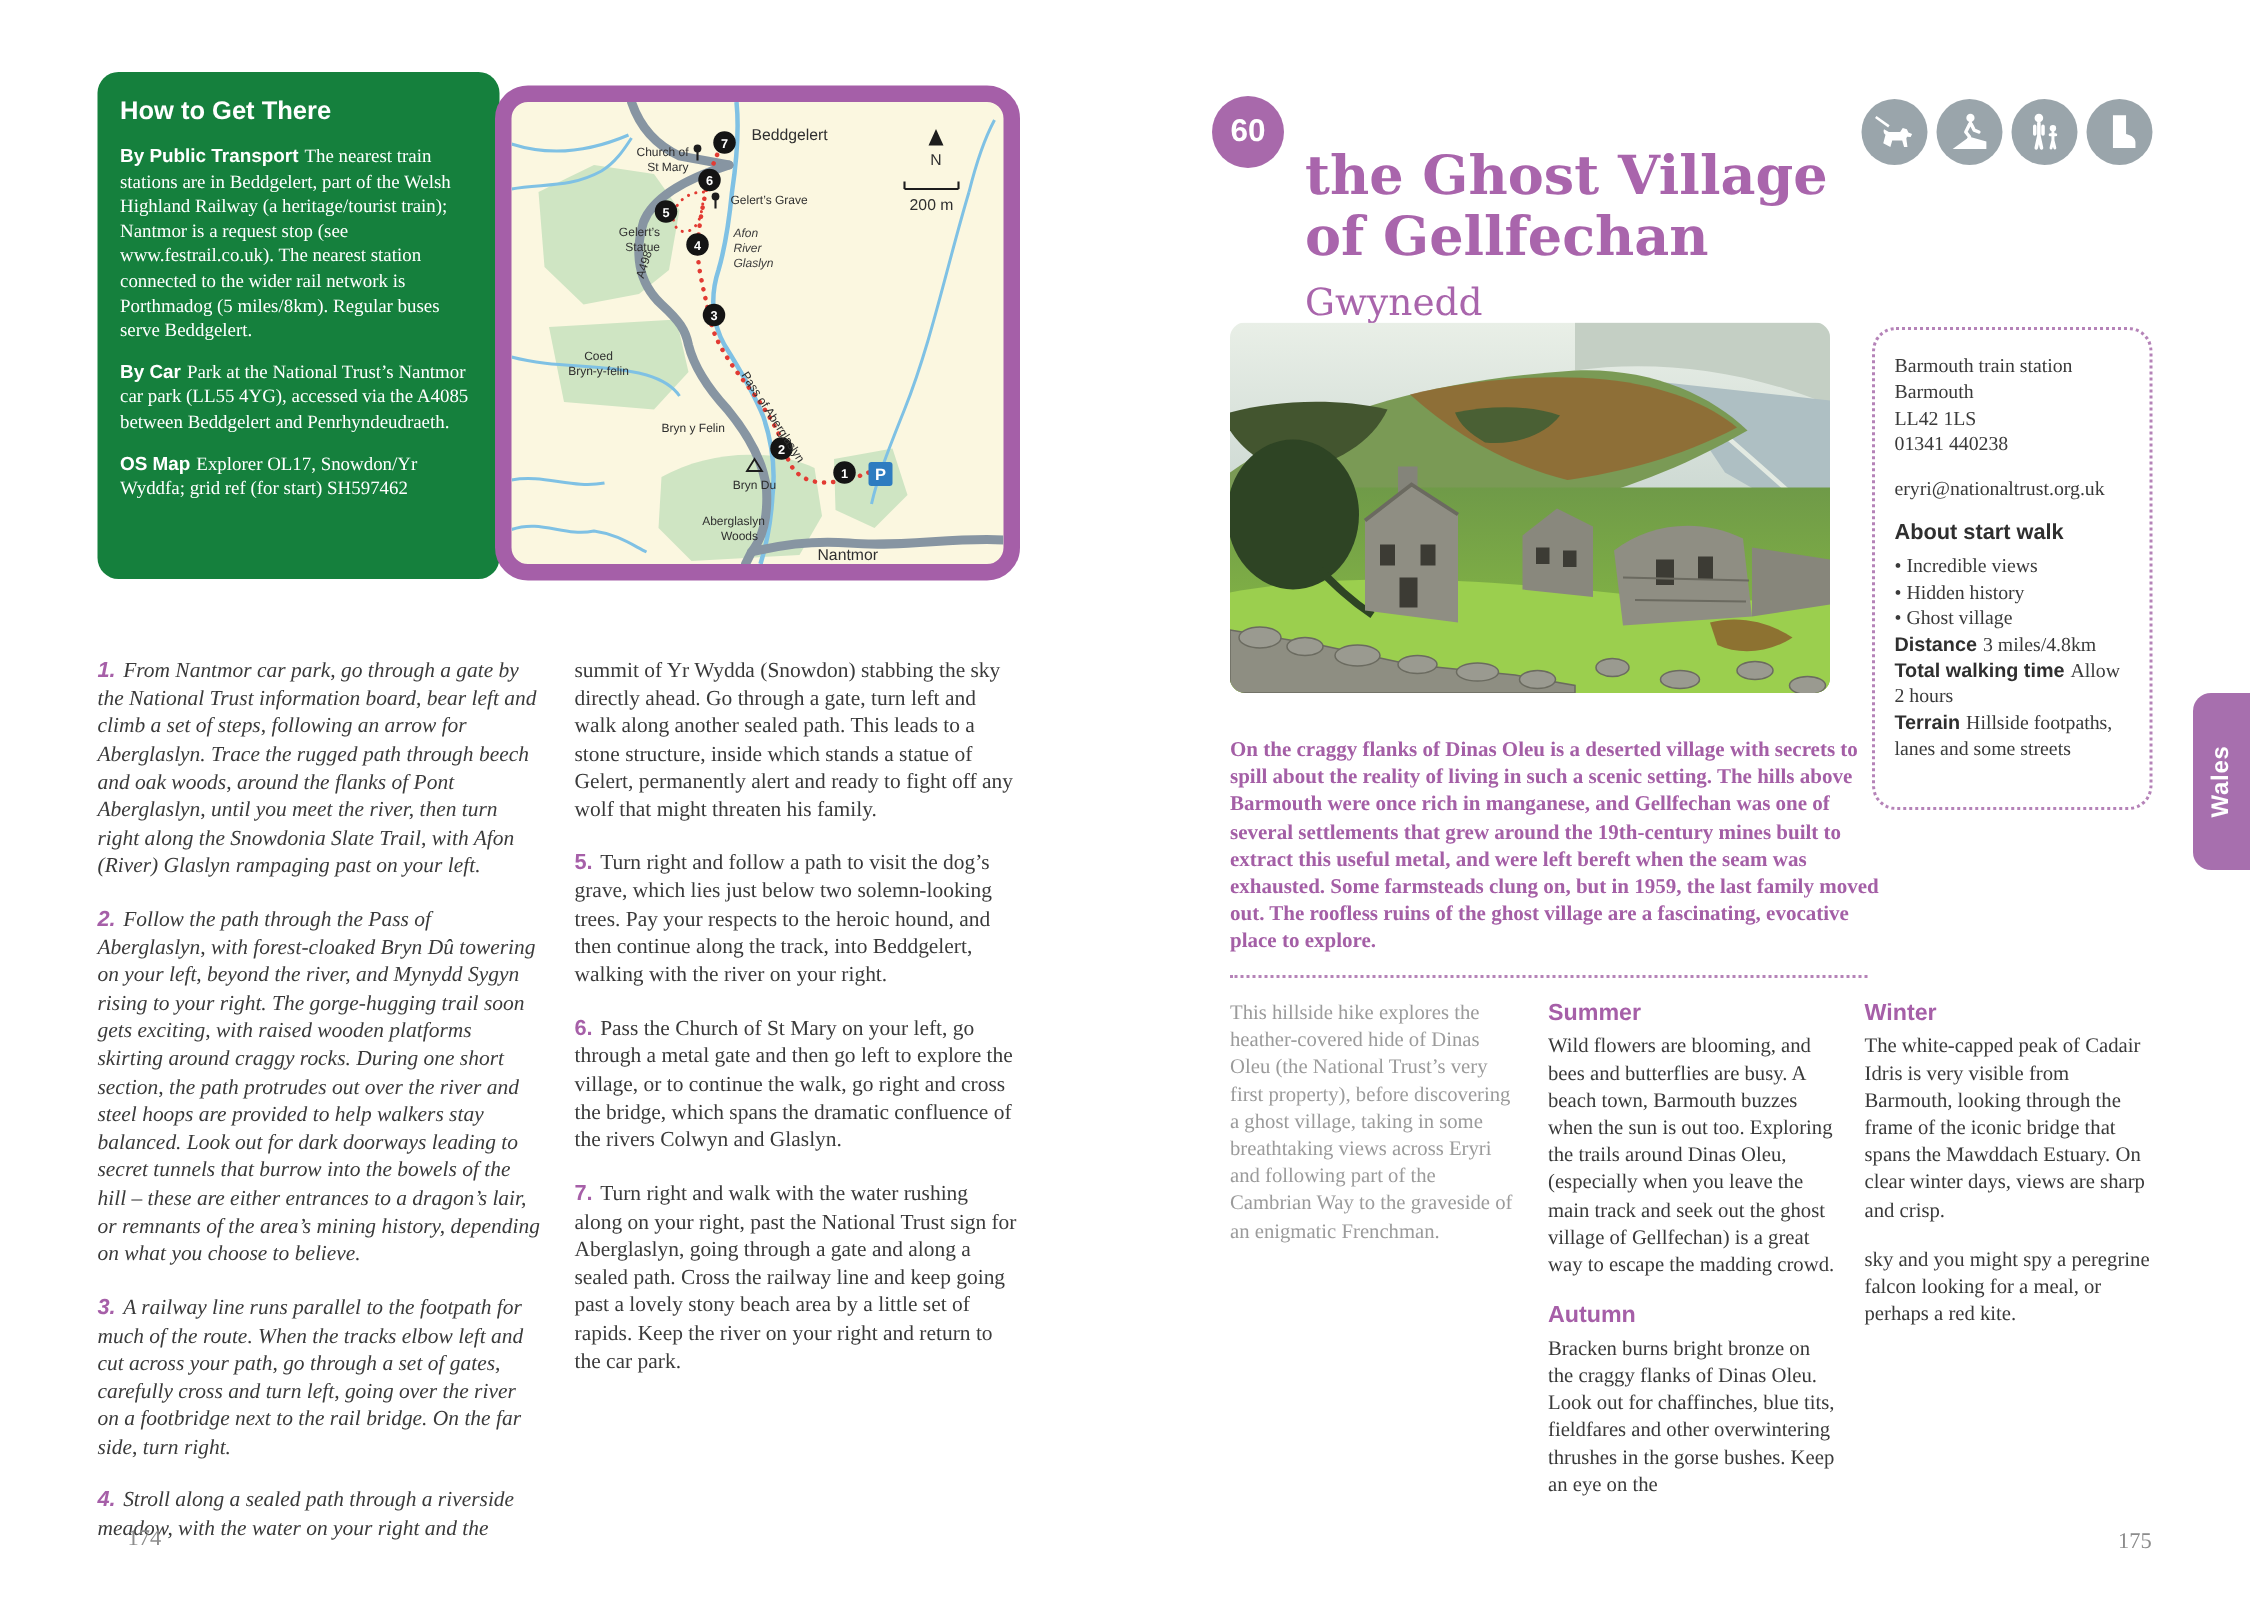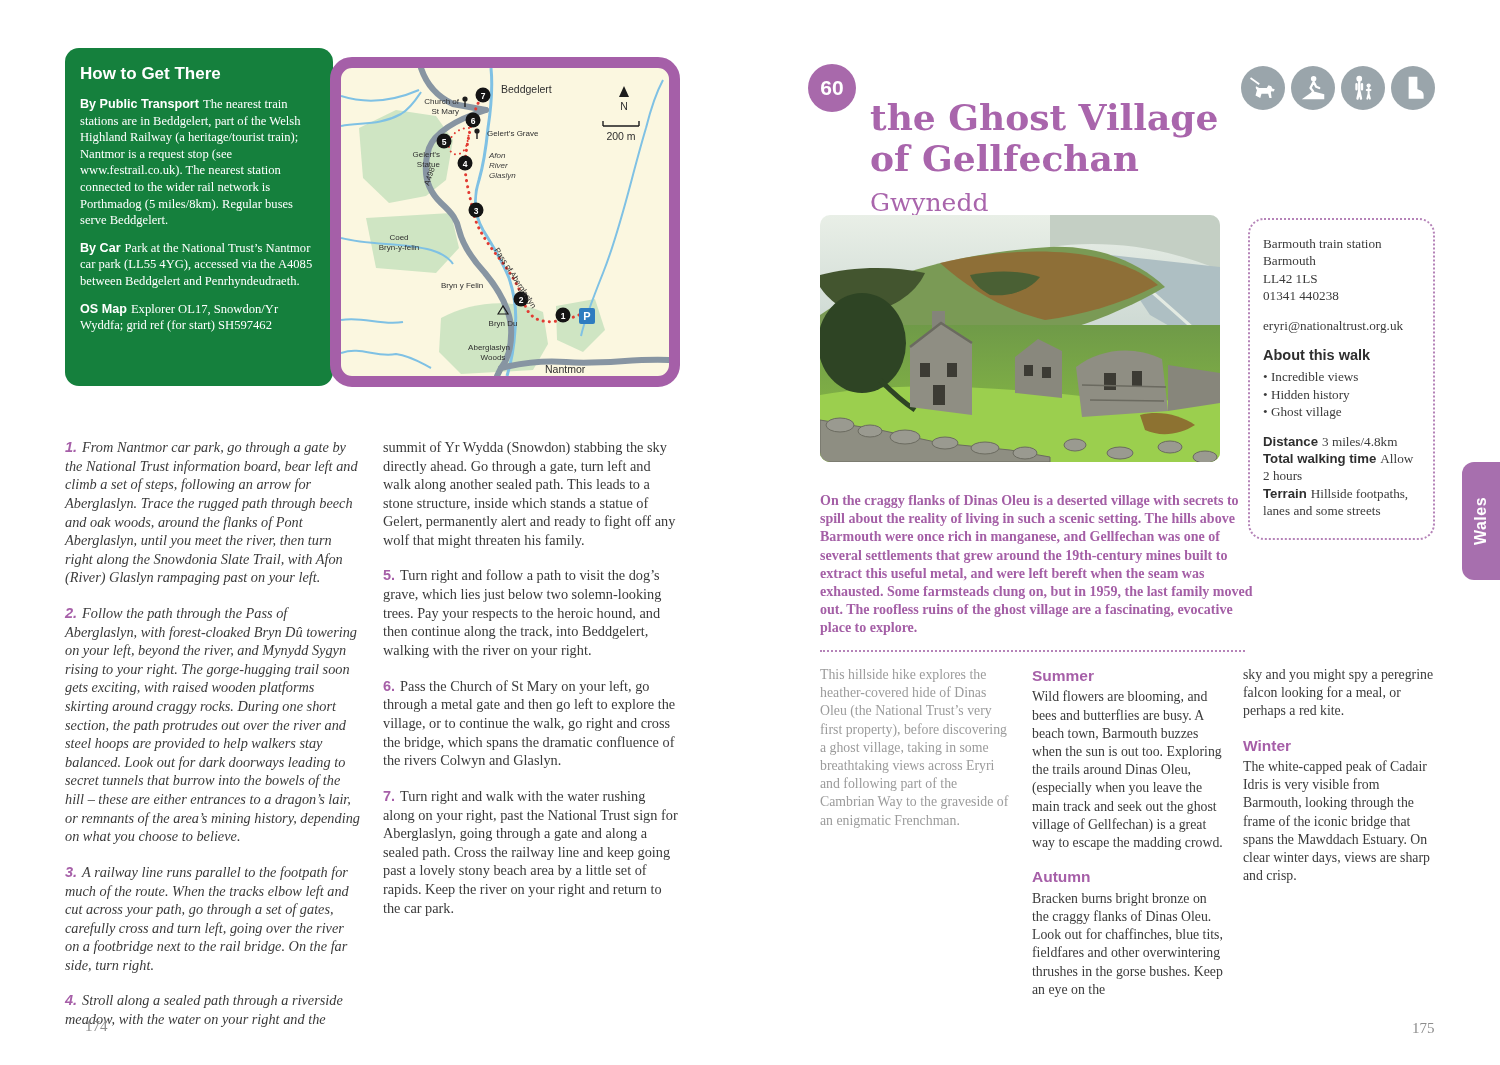--- a/index.html
+++ b/index.html
@@ -48,21 +48,21 @@
   
   #photo { left:820px; top:215px; width:400px; height:247px; border-radius:10px; overflow:hidden; }
 
   
   #infopanel { left:1248px; top:218px; width:187px; height:322px; border:2px dotted #b583b8;
     border-radius:16px; padding:15px 13px; font-size:13.2px; line-height:1.32; color:#3a3a3a; }
   #infopanel .addr { margin-bottom:12px; }
   #infopanel .email { margin-bottom:12px; }
   #infopanel h4 { font-family:"Liberation Sans", sans-serif; font-size:14.5px; font-weight:700;
     color:#2f2f2f; margin-bottom:3px; }
-  #infopanel ul { list-style:none; margin-bottom:12px; }
+  #infopanel ul { list-style:none; }
   #infopanel li::before { content:"• "; }
   .stat { }
   .statlbl { font-family:"Liberation Sans", sans-serif; font-weight:700; font-size:13.2px;
     color:#2f2f2f; margin-right:4px; }
 
   
   #walestab { left:1462px; top:462px; width:38px; height:118px; background:#a76fae;
     border-radius:12px 0 0 12px; display:flex; align-items:center; justify-content:center; }
   #walestab span { transform:rotate(-90deg); color:#fff; font-family:"Liberation Sans", sans-serif;
     font-weight:700; font-size:16px; letter-spacing:.5px; white-space:nowrap; }
@@ -297,21 +297,21 @@
 </div>
 
 <div class="abs" id="infopanel">
   <div class="addr">
     <div>Barmouth train station</div>
     <div>Barmouth</div>
     <div>LL42 1LS</div>
     <div>01341 440238</div>
   </div>
   <div class="email">eryri@nationaltrust.org.uk</div>
-  <h4>About this walk</h4>
+  <h4>About start walk</h4>
   <ul>
     <li>Incredible views</li>
     <li>Hidden history</li>
     <li>Ghost village</li>
   </ul>
   <p class="stat"><span class="statlbl">Distance</span><span>3 miles/4.8km</span></p>
   <p class="stat"><span class="statlbl">Total walking time</span><span>Allow 2 hours</span></p>
   <p class="stat"><span class="statlbl">Terrain</span><span>Hillside footpaths, lanes and some streets</span></p>
 </div>
 
@@ -332,21 +332,21 @@
     <p>Wild flowers are blooming, and bees and butterflies are busy. A beach town, Barmouth buzzes when the sun is out too. Exploring the trails around Dinas Oleu, (especially when you leave the main track and seek out the ghost village of Gellfechan) is a great way to escape the madding crowd.</p>
   </div>
   <div class="season">
     <h5>Autumn</h5>
     <p>Bracken burns bright bronze on the craggy flanks of Dinas Oleu. Look out for chaffinches, blue tits, fieldfares and other overwintering thrushes in the gorse bushes. Keep an eye on the</p>
   </div>
 </div>
 
 <div class="abs scol" id="scol3">
   <div class="season">
-    <p>sky and you might spy a peregrine falcon looking for a meal, or perhaps a red kite.</p>
-  </div>
-  <div class="season">
     <h5>Winter</h5>
     <p>The white-capped peak of Cadair Idris is very visible from Barmouth, looking through the frame of the iconic bridge that spans the Mawddach Estuary. On clear winter days, views are sharp and crisp.</p>
   </div>
+  <div class="season">
+    <p>sky and you might spy a peregrine falcon looking for a meal, or perhaps a red kite.</p>
+  </div>
 </div>
 
 <div class="abs pagenum" id="pn-r">175</div>
 
 </body></html>

